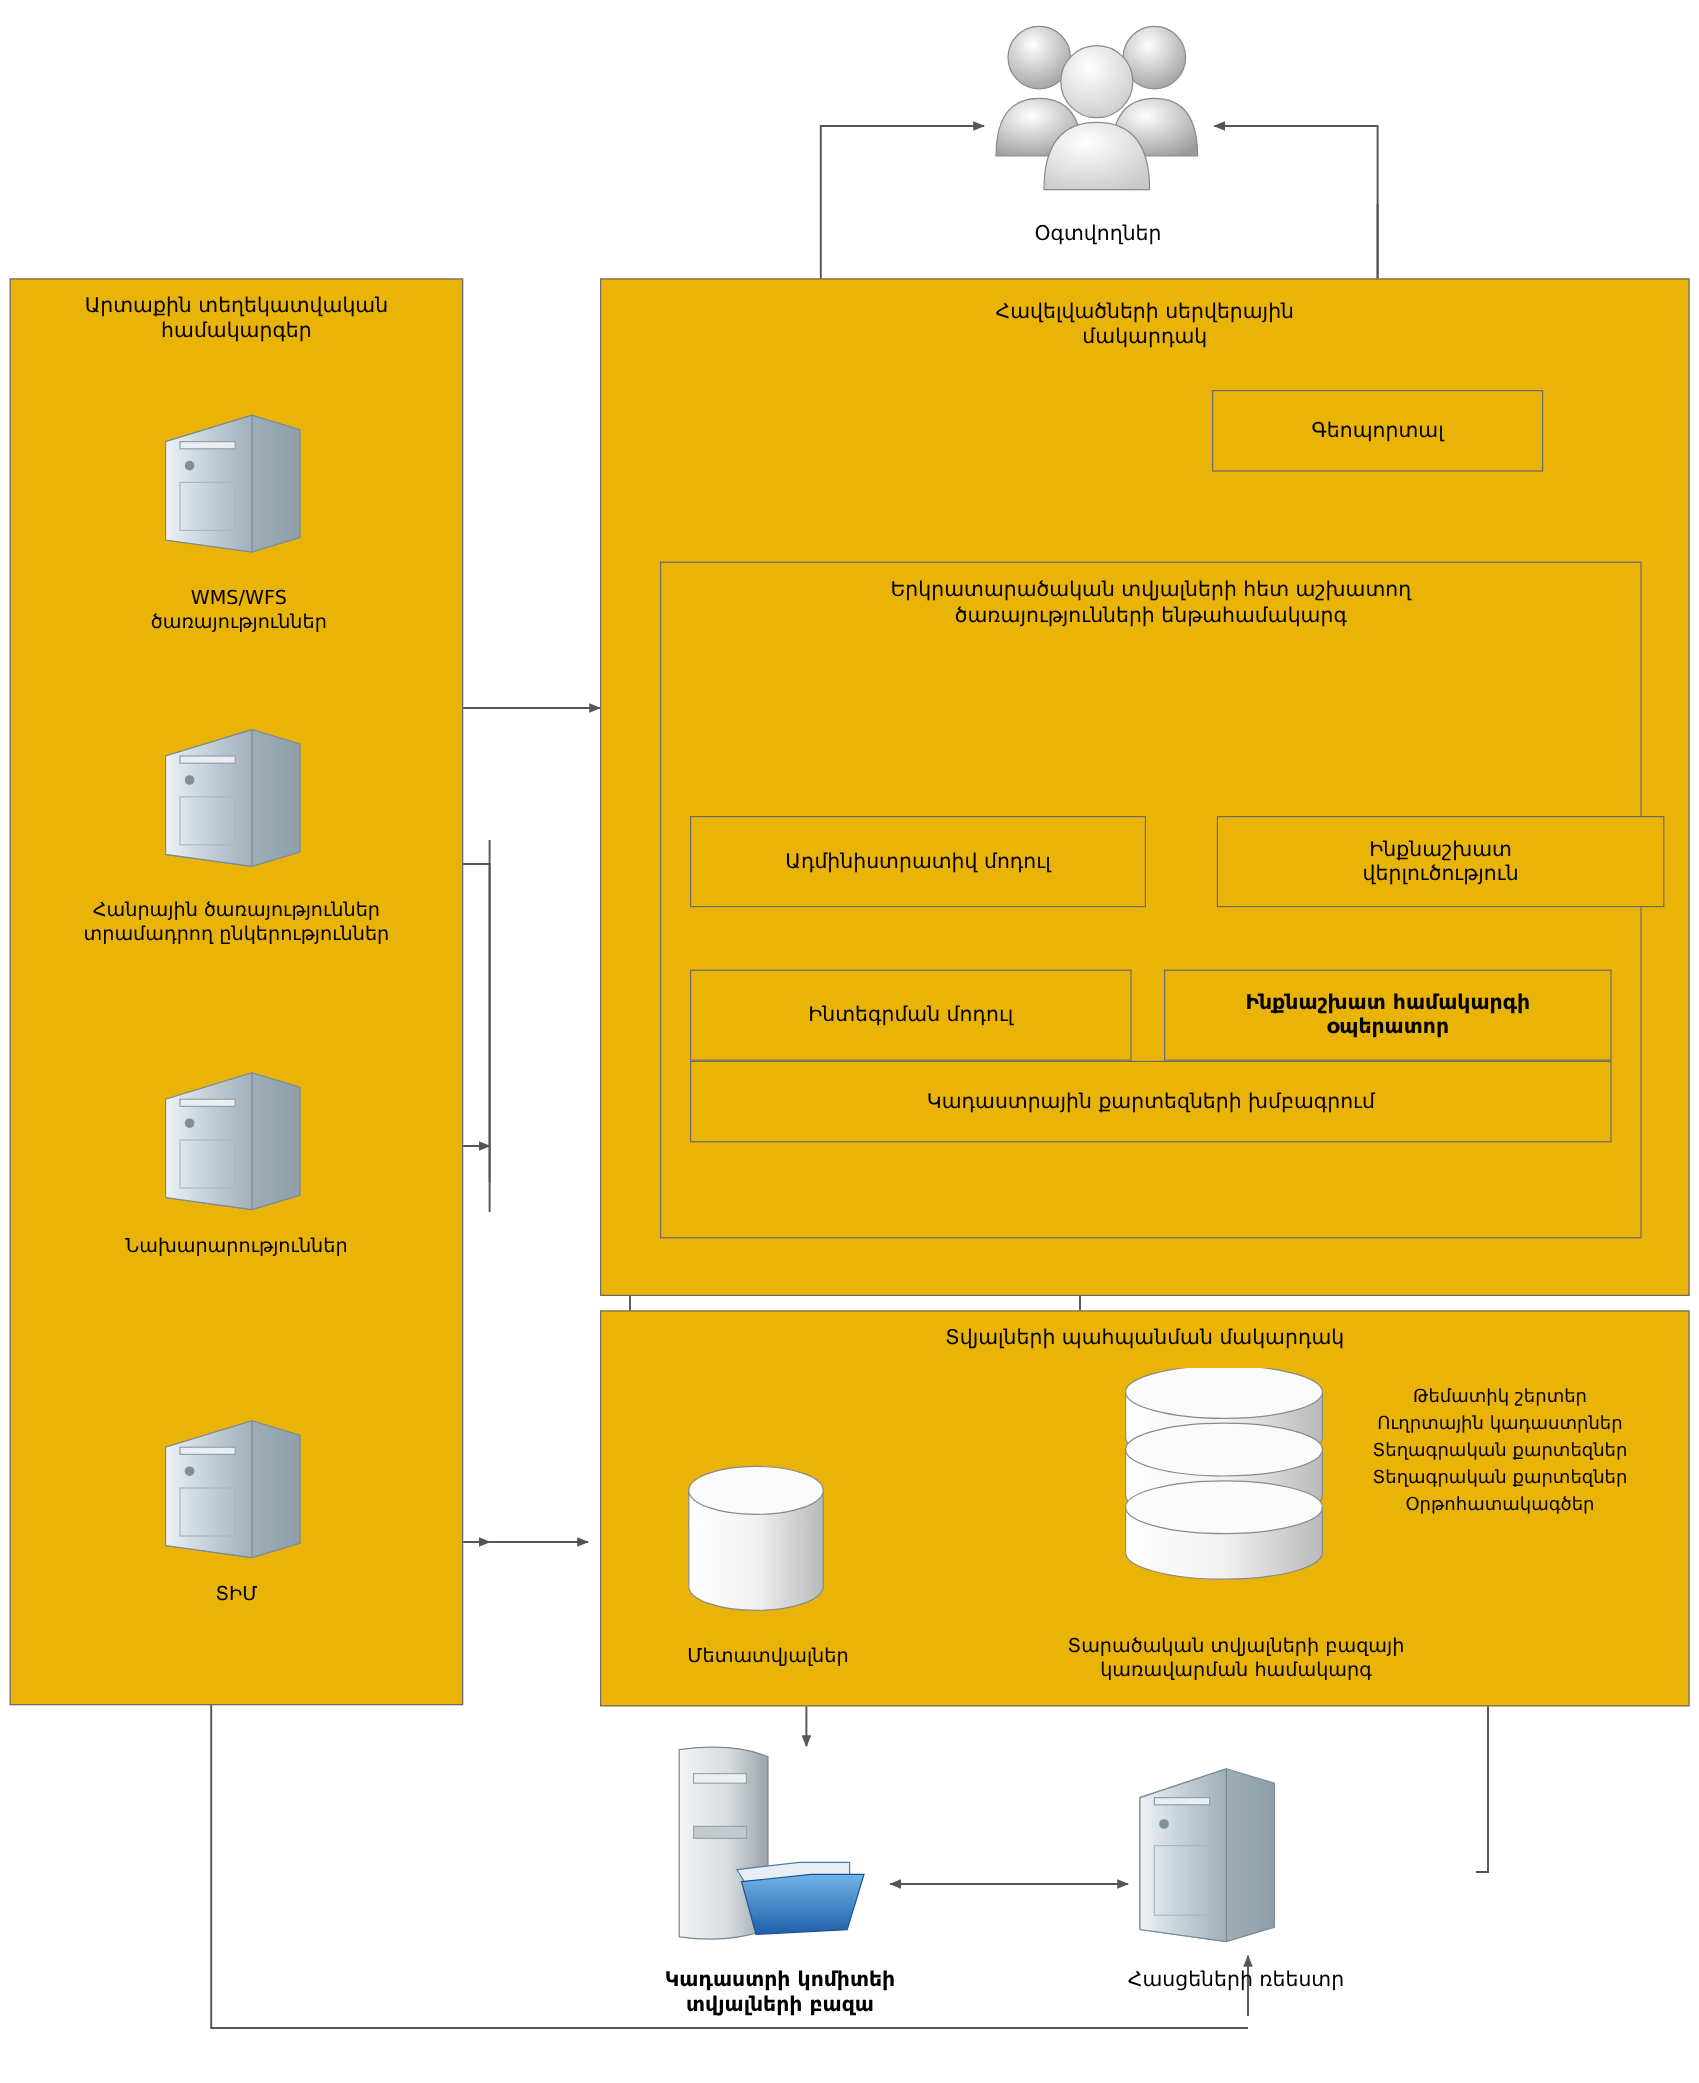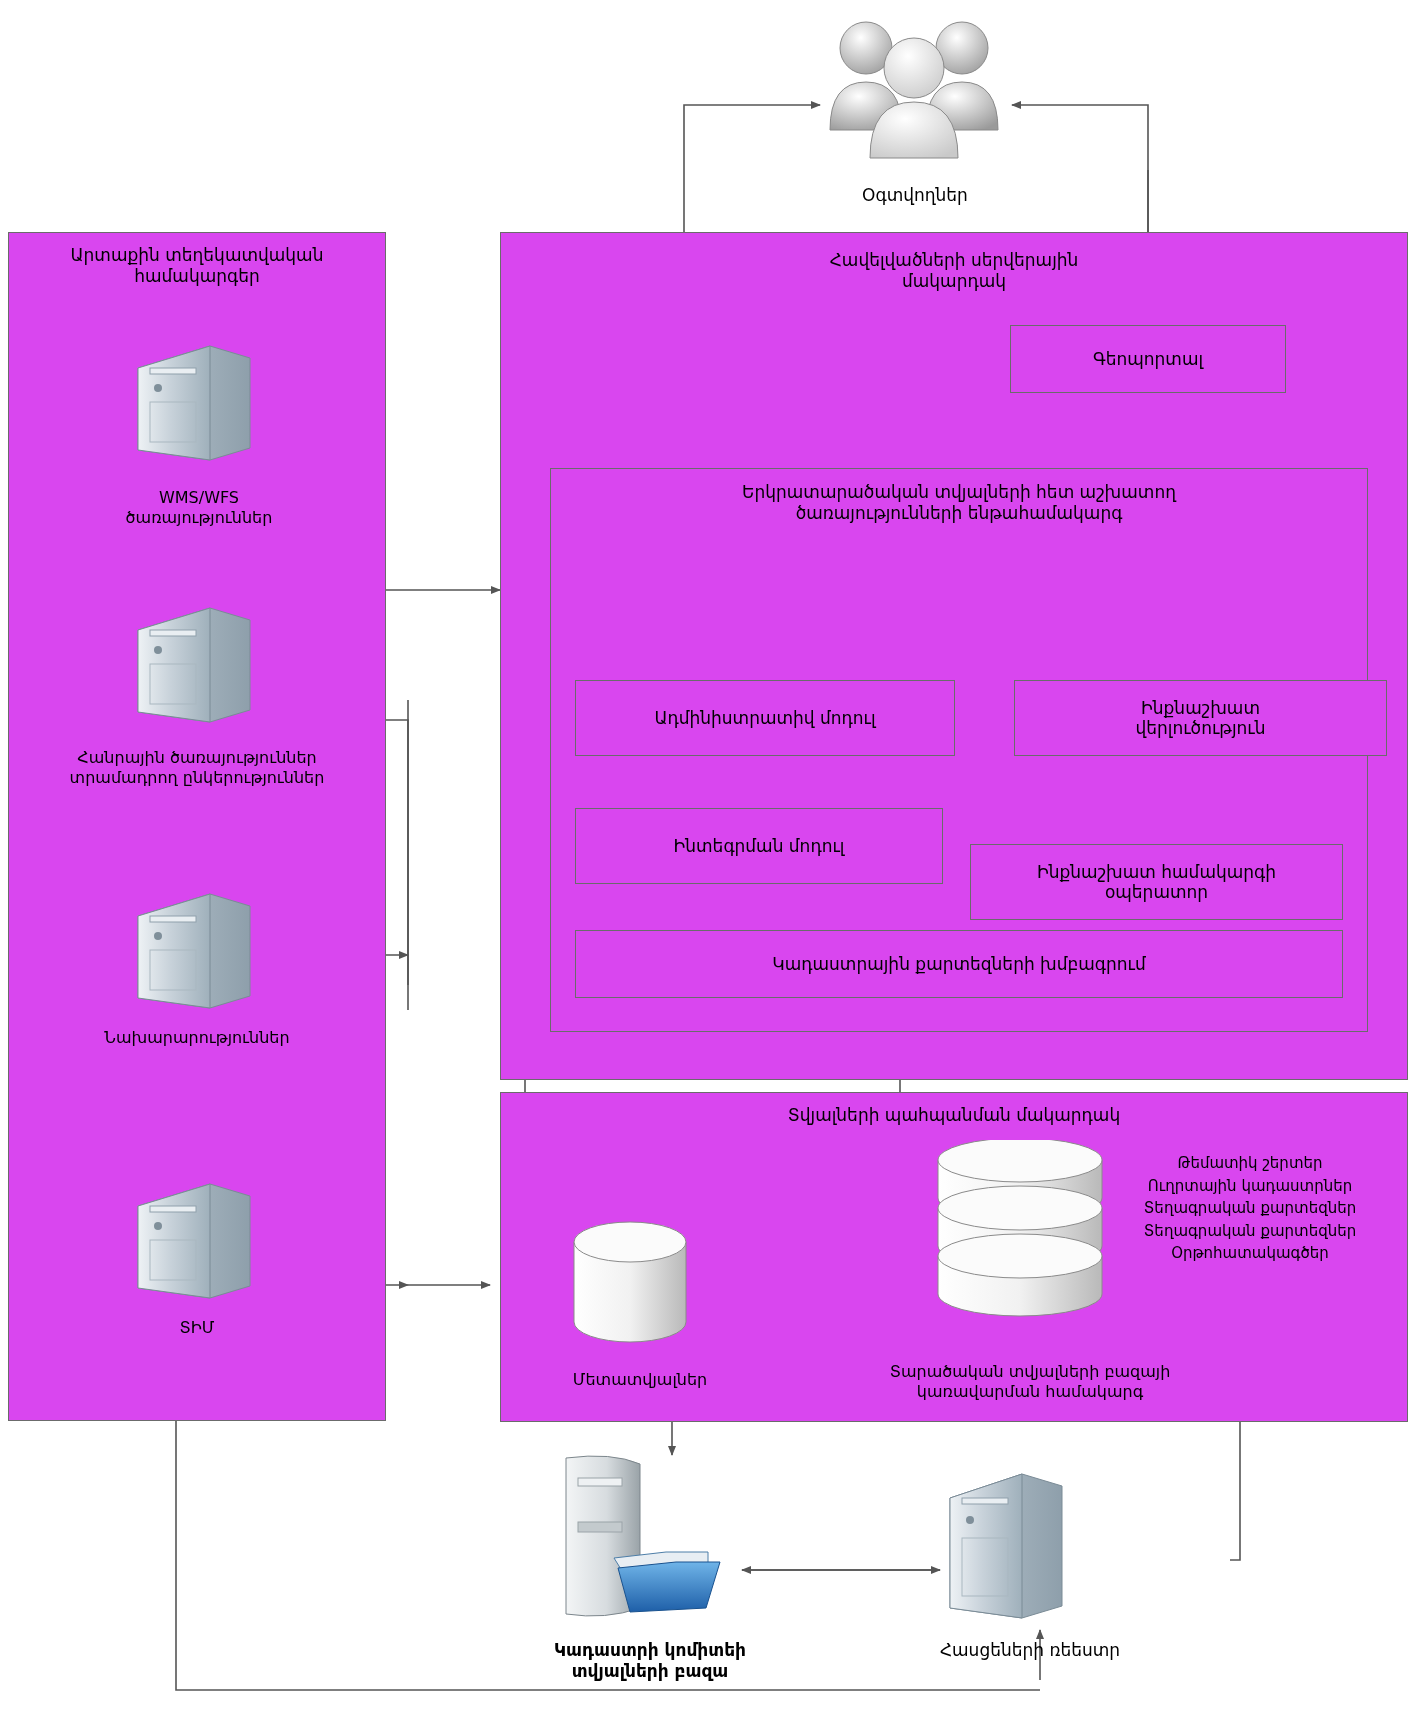--- a/index.html
+++ b/index.html
@@ -1,18 +1,18 @@
 <!DOCTYPE html>
 <html><head>
 <meta charset="utf-8">
 <style>
   html,body{margin:0;padding:0;background:#ffffff;}
   body{width:1416px;height:1736px;position:relative;font-family:"DejaVu Sans",sans-serif;color:#000;}
   #canvas{position:absolute;left:0;top:0;width:1416px;height:1736px;}
-  .box{position:absolute;box-sizing:border-box;border:1px solid #6b6b6b;background:#d946ef;}
+  .box{position:absolute;box-sizing:border-box;border:1px solid #6b6b6b;background:#eab308;}
   .lbl{position:absolute;box-sizing:border-box;text-align:center;line-height:1.25;}
   .ctr{display:flex;align-items:center;justify-content:center;text-align:center;}
   svg.edges{position:absolute;left:0;top:0;width:1416px;height:1736px;pointer-events:none;}
   .t15{font-size:16px;}
   .t16{font-size:17px;}
   .outer-title{font-size:17px;}
   .srv{position:absolute;}
   .list{position:absolute;font-size:15px;line-height:1.5;text-align:center;}
 </style>
 </head>
@@ -164,24 +164,24 @@
   <div class="box" style="left:550px;top:468px;width:818px;height:564px;"></div>
   <div class="lbl t16" style="left:558px;top:482px;width:802px;white-space:pre-line;">Երկրատարածական տվյալների հետ աշխատող
 ծառայությունների ենթահամակարգ</div>
 
 
   <div class="box ctr t16" style="left:575px;top:680px;width:380px;height:76px;">Ադմինիստրատիվ մոդուլ</div>
   <div class="box ctr t16" style="left:1014px;top:680px;width:373px;height:76px;white-space:pre-line;">Ինքնաշխատ
 վերլուծություն</div>
 
   <div class="box ctr t16" style="left:575px;top:808px;width:368px;height:76px;">Ինտեգրման մոդուլ</div>
-  <div class="box ctr t16" style="left:970px;top:844px;width:373px;height:76px;white-space:pre-line;">Ինքնաշխատ համակարգի
+  <div class="box ctr t16" style="left:970px;top:808px;width:373px;height:76px;white-space:pre-line;font-weight:bold;">Ինքնաշխատ համակարգի
 օպերատոր</div>
 
-  <div class="box ctr t16" style="left:575px;top:930px;width:768px;height:68px;">Կադաստրային քարտեզների խմբագրում</div>
+  <div class="box ctr t16" style="left:575px;top:884px;width:768px;height:68px;">Կադաստրային քարտեզների խմբագրում</div>
 
   <div class="box" style="left:500px;top:1092px;width:908px;height:330px;"></div>
   <div class="lbl t16" style="left:510px;top:1105px;width:888px;">Տվյալների պահպանման մակարդակ</div>
 
   <div class="srv" style="left:560px;top:1218px;width:140px;height:135px;">
     <svg width="140" height="135" viewBox="0 0 140 135">
       <defs>
         <linearGradient id="cy" x1="0" y1="0" x2="1" y2="0">
           <stop offset="0%" stop-color="#ffffff"></stop>
             <stop offset="50%" stop-color="#f1f1f1"></stop>

